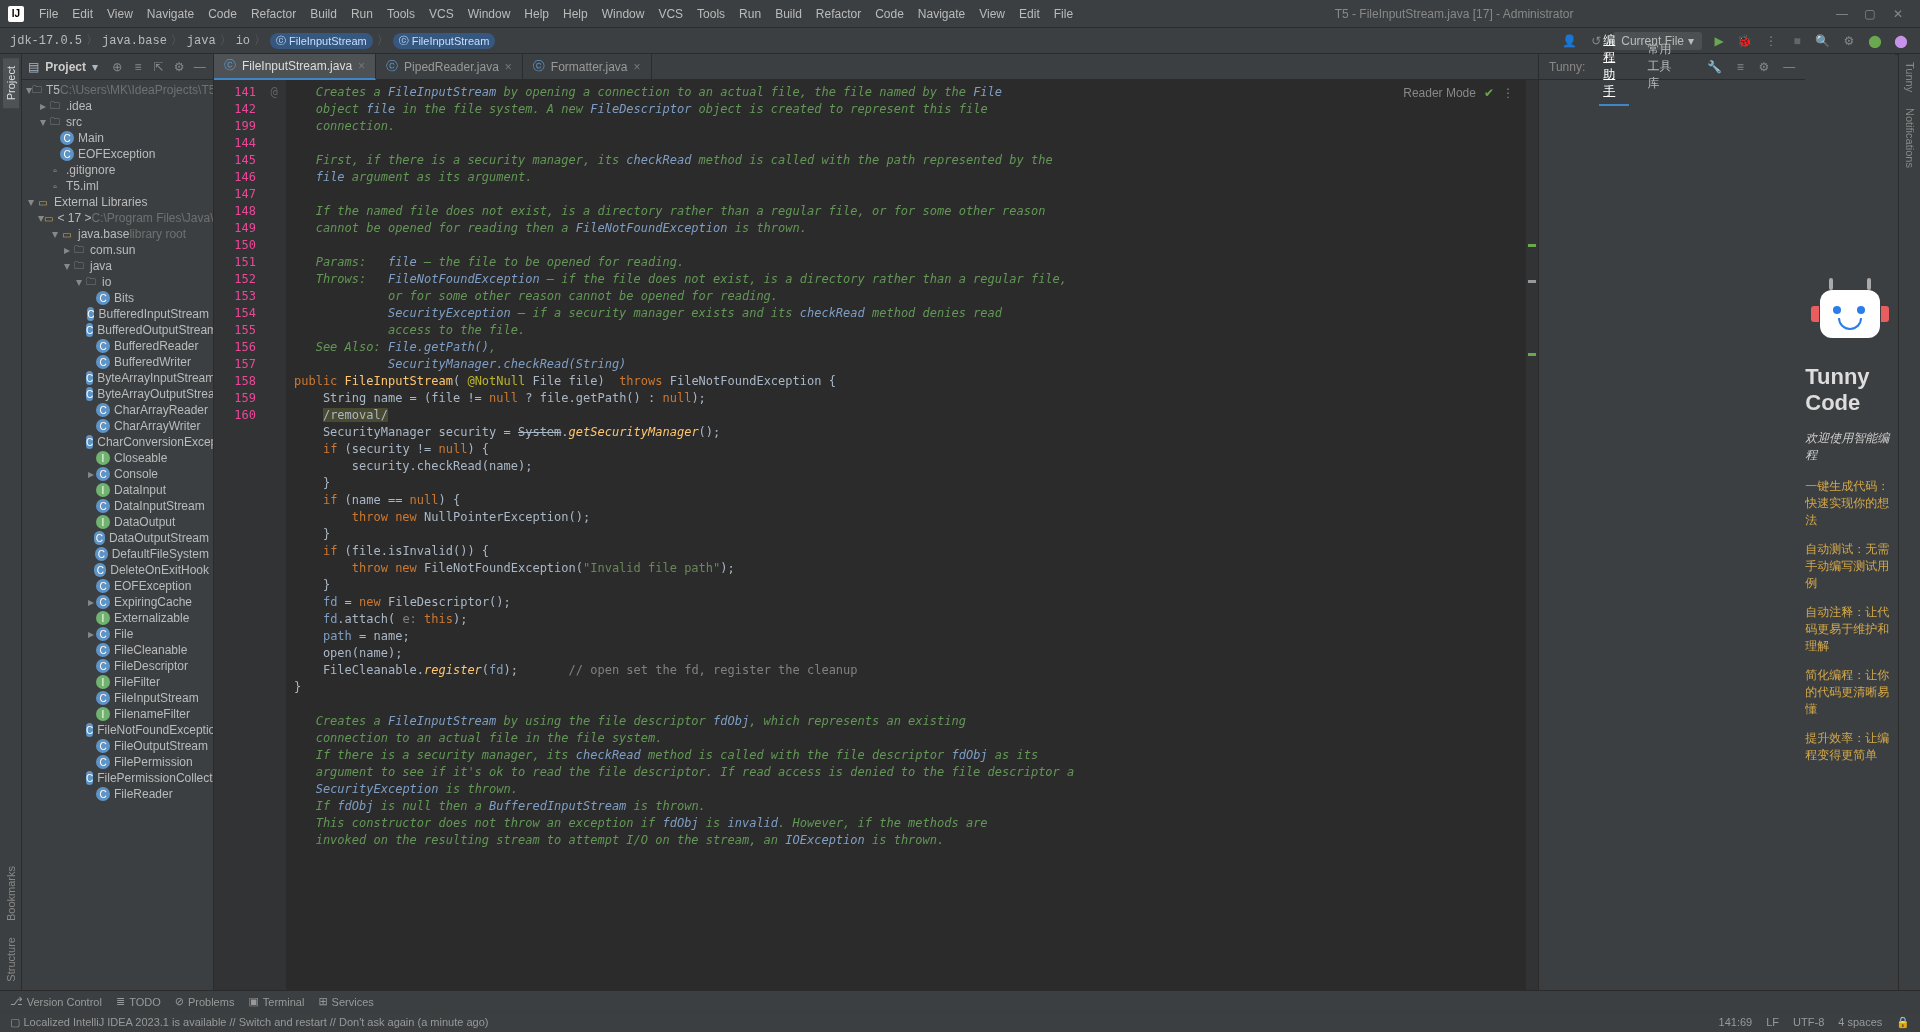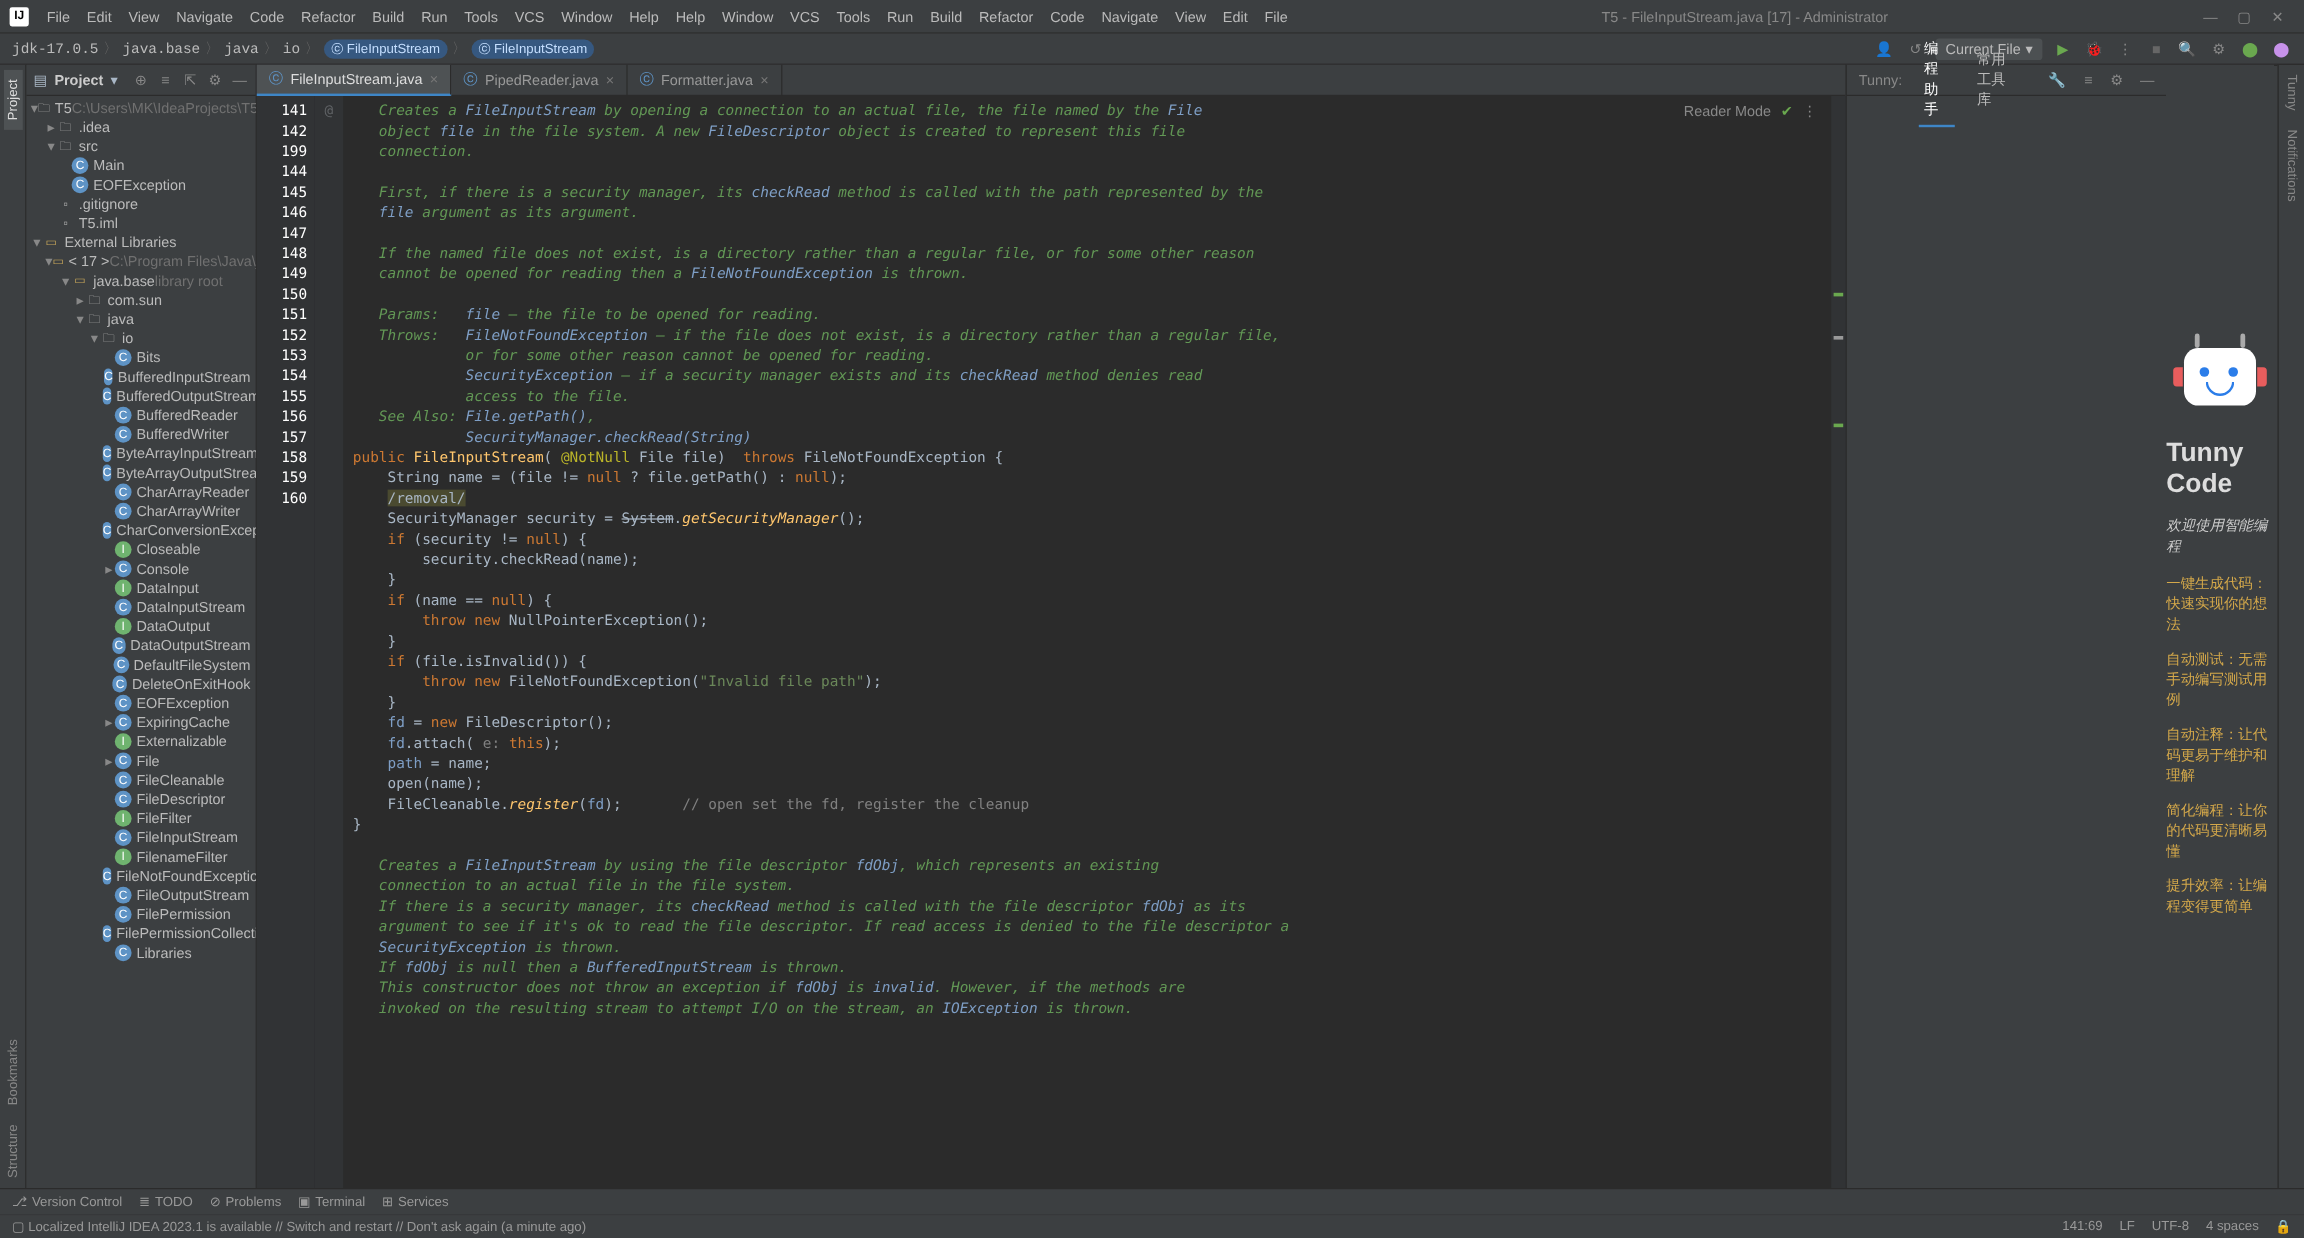--- a/index.html
+++ b/index.html
@@ -82,38 +82,38 @@
 .muted { color:#707070; }
 .editor-area { flex:1; display:flex; flex-direction:column; }
 .tab-bar { height:26px; background:#3c3f41; display:flex; align-items:center; border-bottom:1px solid #2b2b2b; }
 .ed-tab {
   height:26px; display:flex; align-items:center; padding:0 10px; gap:6px;
   color:#999; border-right:1px solid #2b2b2b; cursor:pointer;
 }
 .ed-tab.active { background:#4e5254; color:#ddd; border-bottom:2px solid #3e86c7; }
 .ed-tab .x { color:#777; }
 .editor-body { flex:1; display:flex; background:#2b2b2b; position:relative; }
-.gutter { width:48px; background:#313335; color:#ffffff; text-align:right; padding:4px 6px 0 0; font-family:Consolas,monospace; font-size:12px; line-height:17px; }
+.gutter { width:48px; background:#313335; color:#ec4899; text-align:right; padding:4px 6px 0 0; font-family:Consolas,monospace; font-size:12px; line-height:17px; }
 .gutter2 { width:24px; background:#313335; color:#606366; text-align:center; padding-top:4px; line-height:17px; font-family:Consolas,monospace; }
 .code { flex:1; font-family:Consolas,monospace; font-size:12px; line-height:17px; padding:4px 8px; white-space:pre; position:relative; }
 .javadoc { color:#629755; font-style:italic; }
 .kw { color:#cc7832; }
 .str { color:#6a8759; }
 .fn { color:#ffc66d; }
 .ann { color:#bbb529; }
 .cm { color:#808080; }
 .param { color:#7e9ec5; }
 .reader-mode { position:absolute; right:24px; top:6px; color:#888; display:flex; align-items:center; gap:8px; }
 .minimap { width:12px; background:#313335; position:relative;}
 .minimap .mark { position:absolute; left:2px; width:8px; height:3px; background:#6aa84f; }
 .right-panel { width:360px; background:#3c3f41; border-left:1px solid #2b2b2b; display:flex; }
 .rp-head { height:26px; display:flex; align-items:center; padding:0 10px; gap:14px; border-bottom:1px solid #2b2b2b;}
 .rp-head .t { color:#888; }
 .rp-head .tab { color:#bbb; padding:4px 4px; cursor:pointer; }
-.rp-head .tab.active { border-bottom:2px solid #3e86c7; color:#fff; }
+.rp-head .tab.active { border-bottom:2px solid #3e86c7; color:#fff;text-decoration:underline; }
 .rp-head .spacer { flex:1; }
 .rp-body { flex:1; display:flex; flex-direction:column; align-items:center; justify-content:center; gap:14px; }
 .robot { position:relative; width:90px; height:70px; }
 .robot .head { width:60px; height:48px; background:#fff; border-radius:12px; position:absolute; left:15px; top:10px; }
 .robot .eye { width:8px; height:8px; background:#2b7de9; border-radius:50%; position:absolute; top:26px; }
 .robot .eye.l{ left:28px; } .robot .eye.r{ left:52px; }
 .robot .smile { position:absolute; left:33px; top:38px; width:24px; height:12px; border:2px solid #2b7de9; border-top:none; border-radius:0 0 12px 12px; }
 .robot .ear { position:absolute; width:8px; height:16px; background:#e85d5d; top:26px; }
 .robot .ear.l{ left:6px; border-radius:3px 0 0 3px;} .robot .ear.r{ right:6px; border-radius:0 3px 3px 0; }
 .robot .ant { position:absolute; width:4px; height:12px; background:#aaa; top:-2px; border-radius:2px;}
@@ -452,21 +452,21 @@
           <span>FilePermission</span>
         </div>
         <div class="tree-row" style="padding-left: 64px;">
           <span class="tw"></span>
           <span class="ticon ti-class">C</span>
           <span>FilePermissionCollection</span>
         </div>
         <div class="tree-row" style="padding-left: 64px;">
           <span class="tw"></span>
           <span class="ticon ti-class">C</span>
-          <span>Libraries</span>
+          <span>FileReader</span>
         </div>
       </div>
   </div>
 
   <div class="editor-area">
     <div class="tab-bar" id="tabs">
         <div class="ed-tab active">
           <span style="color: rgb(94, 147, 197);">ⓒ</span>
           <span>FileInputStream.java</span>
           <span class="x">×</span>

